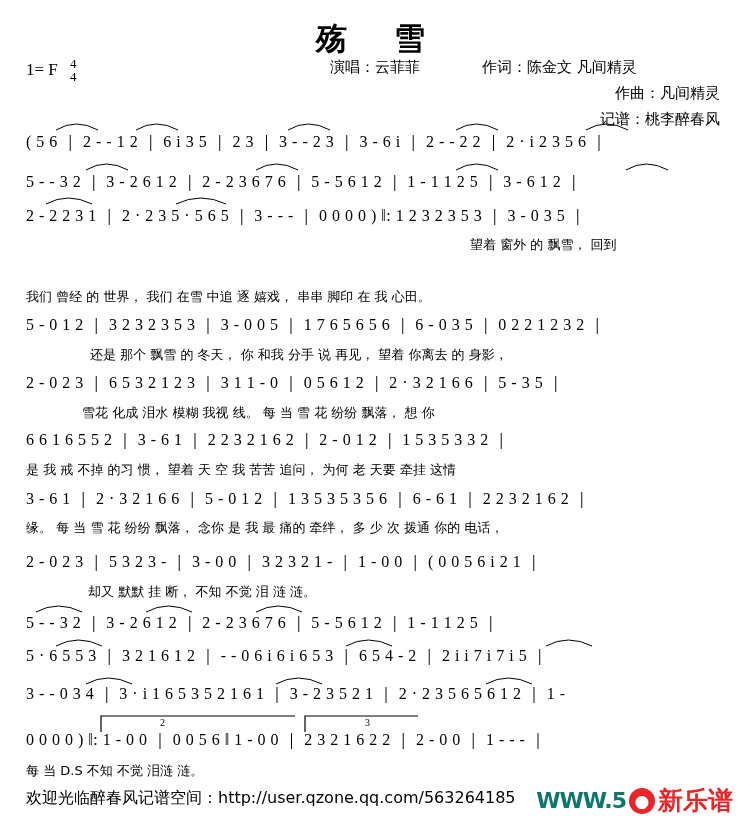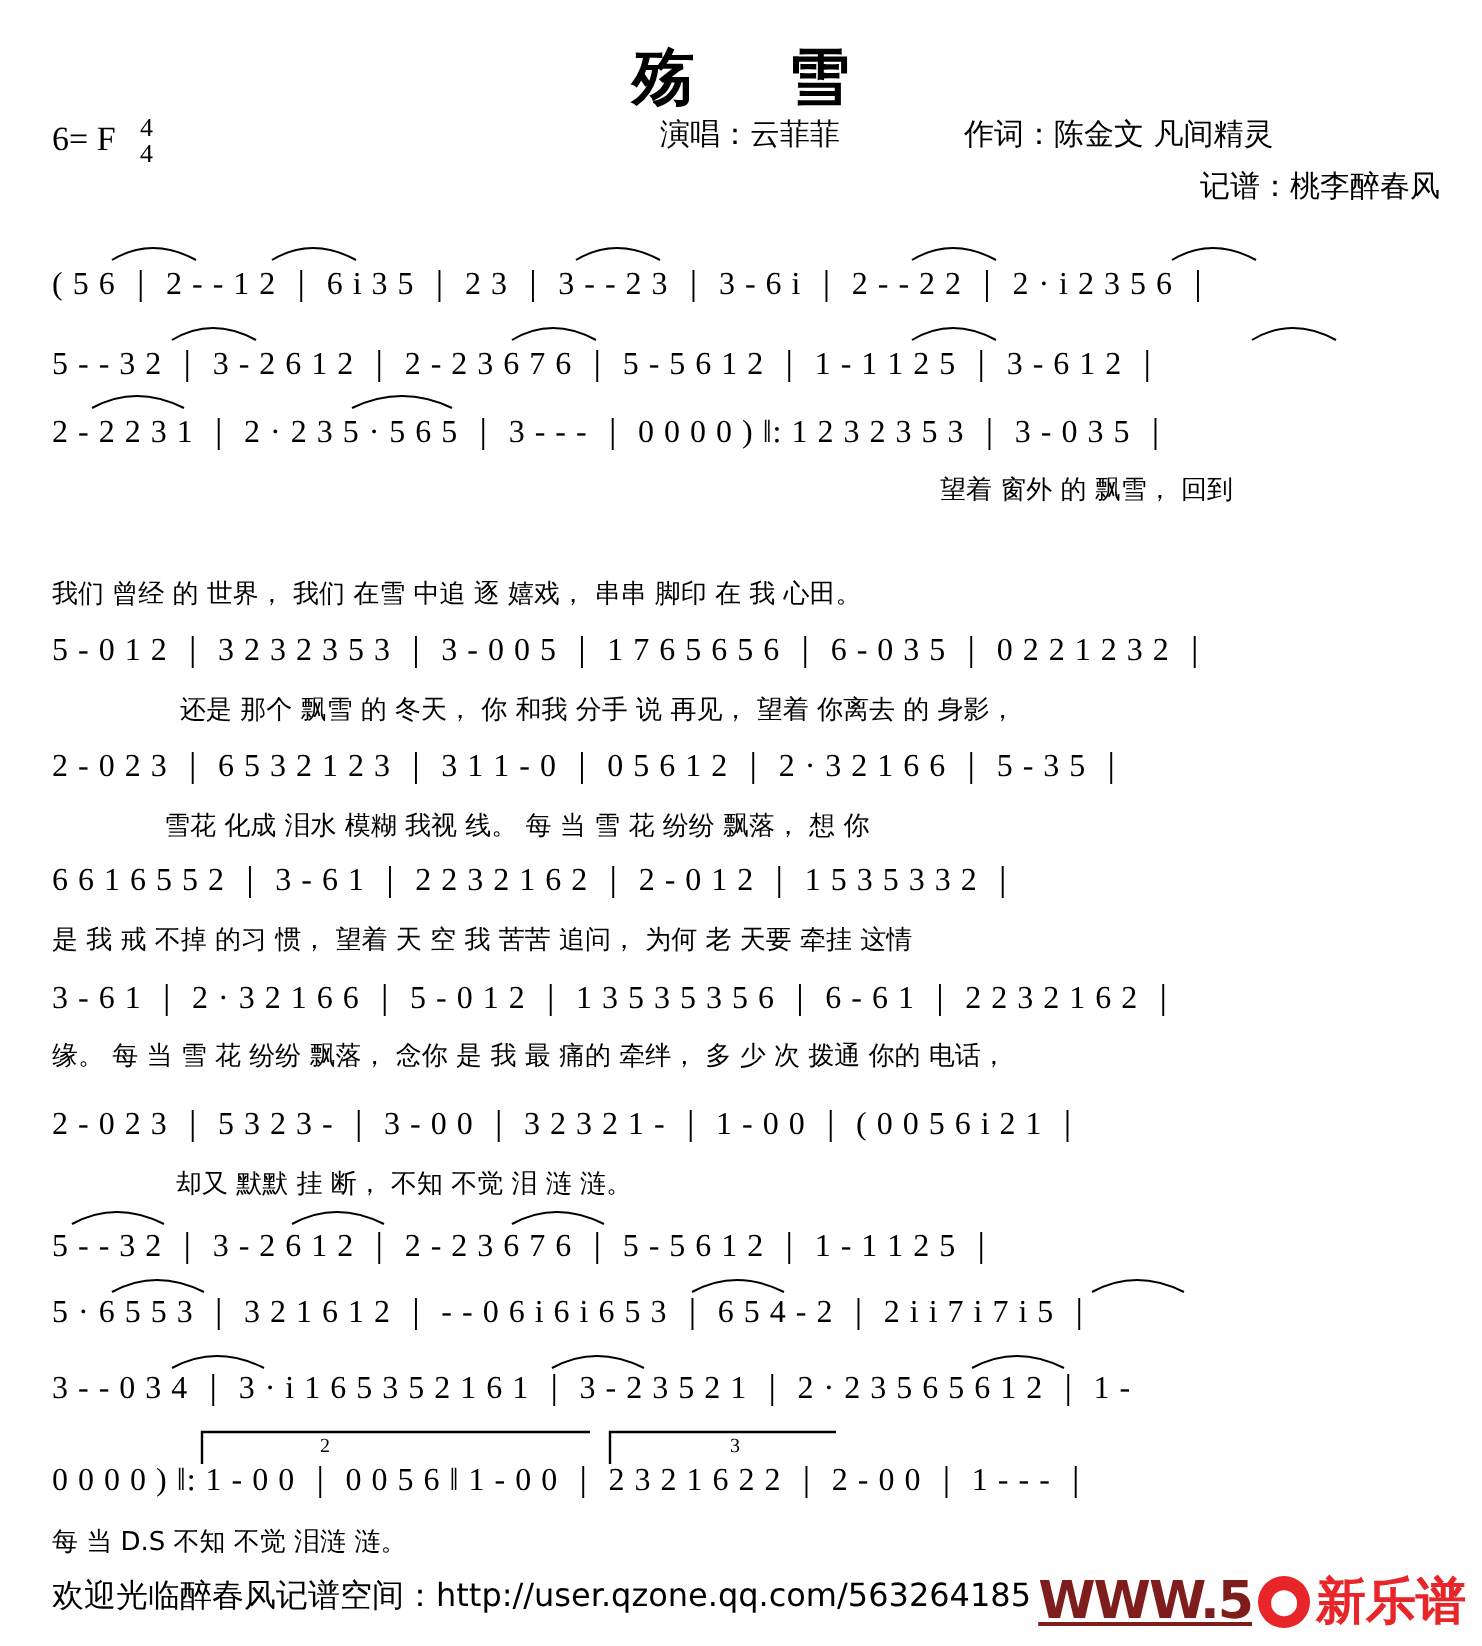--- a/index.html
+++ b/index.html
@@ -80,24 +80,23 @@
   .watermark{
     position:absolute;
     right:8px;
     bottom:6px;
     display:flex;
     align-items:center;
     font-family:"DejaVu Sans", sans-serif;
     font-weight:bold;
   }
   .watermark .www{
-    font-size:26px;
-    color:#7f1d1d;
+    font-size:22px;
+    color:#0f766e;
     letter-spacing:-1px;
-    text-decoration:underline;
   }
   .watermark .dot{
     width:26px;height:26px;border-radius:50%;
     background:#e8262a;
     color:#fff;
     display:inline-flex;align-items:center;justify-content:center;
     font-size:17px;
     margin:0 3px;
   }
   .watermark .brand{
@@ -114,33 +113,36 @@
   }
 </style>
 </head>
 <body>
 
 <div class="sheet">
 
   <div class="title">殇 雪</div>
 
   <div class="key-sig">
-    <span>6= F</span>
+    <span>1= F</span>
     <span class="frac">
       <span>4</span>
       <span>4</span>
     </span>
   </div>
 
   <div class="credits">
     <div class="row one">
       <span class="singer">演唱：云菲菲</span>
       <span>作词：陈金文 凡间精灵</span>
     </div>
     <div class="row" style="justify-content:flex-end;">
+      <span>作曲：凡间精灵</span>
+    </div>
+    <div class="row" style="justify-content:flex-end;">
       <span>记谱：桃李醉春风</span>
     </div>
   </div>
 
   <div class="row-note" style="top:132px;">( 5 6 ｜ 2 - - 1 2 ｜ 6 i 3 5 ｜ 2 3 ｜ 3 - - 2 3 ｜ 3 - 6 i ｜ 2 - - 2 2 ｜ 2 · i 2 3 5 6 ｜</div>
 
   <div class="row-note" style="top:172px;">5 - - 3 2 ｜ 3 - 2 6 1 2 ｜ 2 - 2 3 6 7 6 ｜ 5 - 5 6 1 2 ｜ 1 - 1 1 2 5 ｜ 3 - 6 1 2 ｜</div>
 
   <div class="row-note" style="top:206px;">2 - 2 2 3 1 ｜ 2 · 2 3 5 · 5 6 5 ｜ 3 - - - ｜ 0 0 0 0 ) ‖: 1 2 3 2 3 5 3 ｜ 3 - 0 3 5 ｜</div>
   <div class="lyric" style="top:236px;left:470px;">望着 窗外 的 飘雪，            回到</div>

